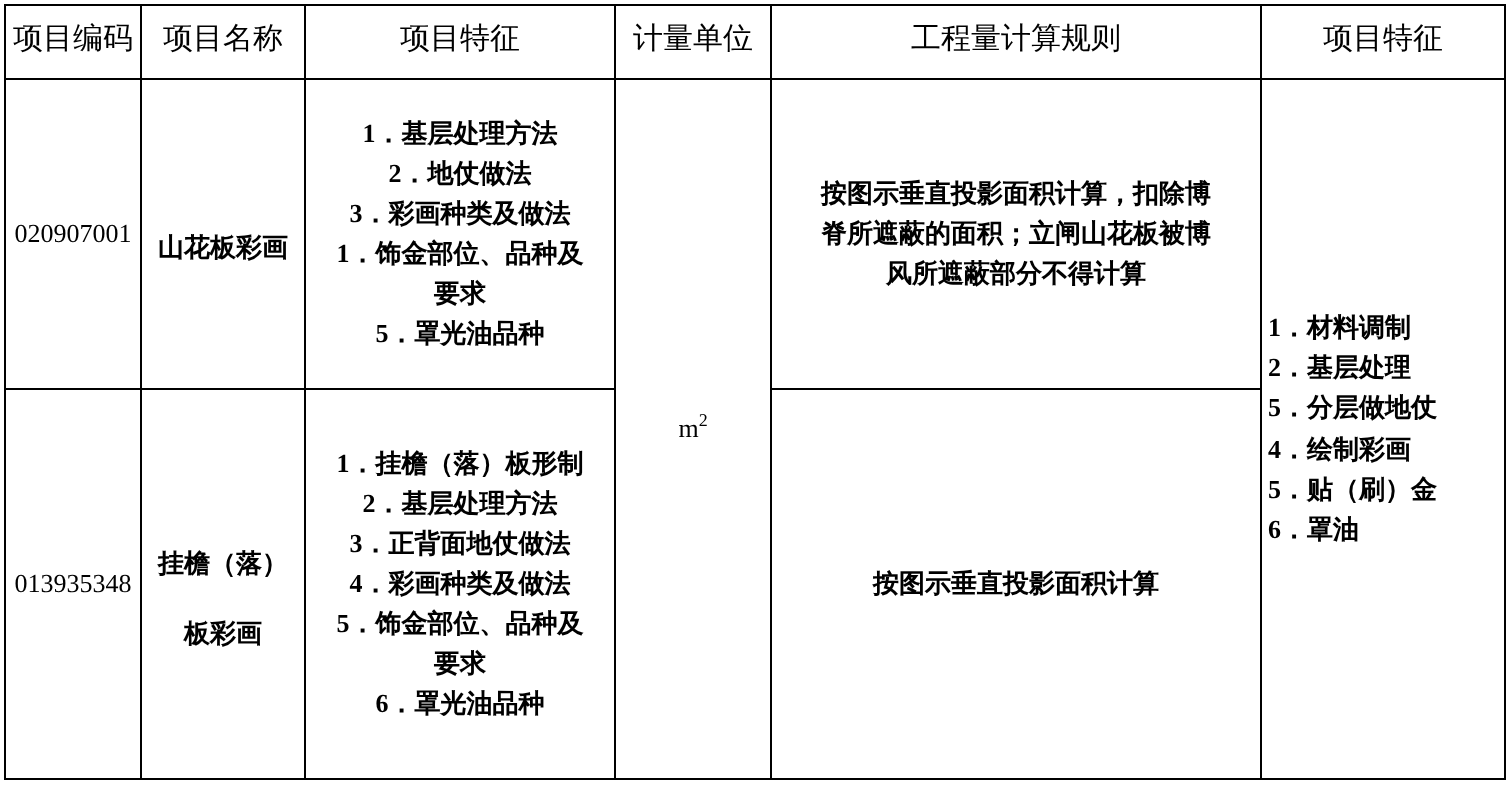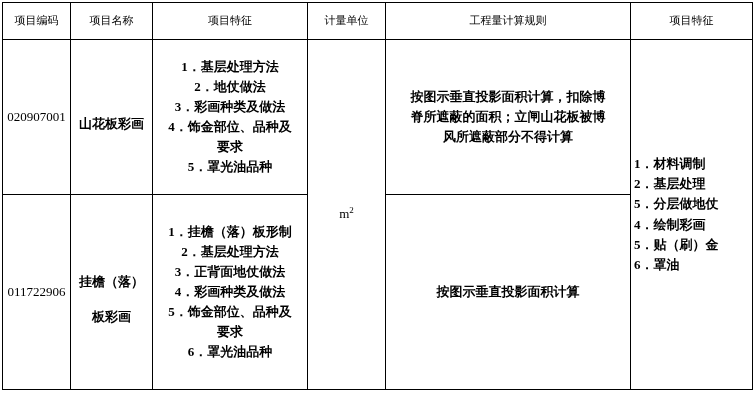--- a/index.html
+++ b/index.html
@@ -38,21 +38,21 @@
     font-weight: normal;
     font-size: 13px;
     line-height: 1.55;
     padding: 2px 3px;
     vertical-align: middle;
     text-align: center;
     word-break: break-all;
   }
   table.spec thead th {
     height: 32px;
-    font-size: 11px;
+    font-size: 15px;
   }
   .cell-lines {
     display: block;
   }
   .cell-lines .ln {
     display: block;
     white-space: nowrap;
     font-weight: bold;
   }
   .feat-cell .cell-lines .ln {
@@ -106,21 +106,21 @@
         <td class="name-cell">
           <span class="cell-lines">
             <span class="ln">山花板彩画</span>
           </span>
         </td>
         <td class="feat-cell">
           <span class="cell-lines">
             <span class="ln">1．基层处理方法</span>
             <span class="ln">2．地仗做法</span>
             <span class="ln">3．彩画种类及做法</span>
-            <span class="ln">4．饰金部位、品种及</span>
+            <span class="ln">1．饰金部位、品种及</span>
             <span class="ln">要求</span>
             <span class="ln">5．罩光油品种</span>
           </span>
         </td>
         <td class="unit-cell" rowspan="2">
           <span>m</span><span class="sup">2</span>
         </td>
         <td class="rule-cell">
           <span class="cell-lines">
             <span class="ln">按图示垂直投影面积计算，扣除博</span>
@@ -133,21 +133,21 @@
             <span class="ln">1．材料调制</span>
             <span class="ln">2．基层处理</span>
             <span class="ln">5．分层做地仗</span>
             <span class="ln">4．绘制彩画</span>
             <span class="ln">5．贴（刷）金</span>
             <span class="ln">6．罩油</span>
           </span>
         </td>
       </tr>
       <tr class="row-b">
-        <td class="code-cell">011722906</td>
+        <td class="code-cell">013935348</td>
         <td class="name-cell">
           <span class="cell-lines">
             <span class="ln">挂檐（落）</span>
             <span class="ln">板彩画</span>
           </span>
         </td>
         <td class="feat-cell">
           <span class="cell-lines">
             <span class="ln">1．挂檐（落）板形制</span>
             <span class="ln">2．基层处理方法</span>

